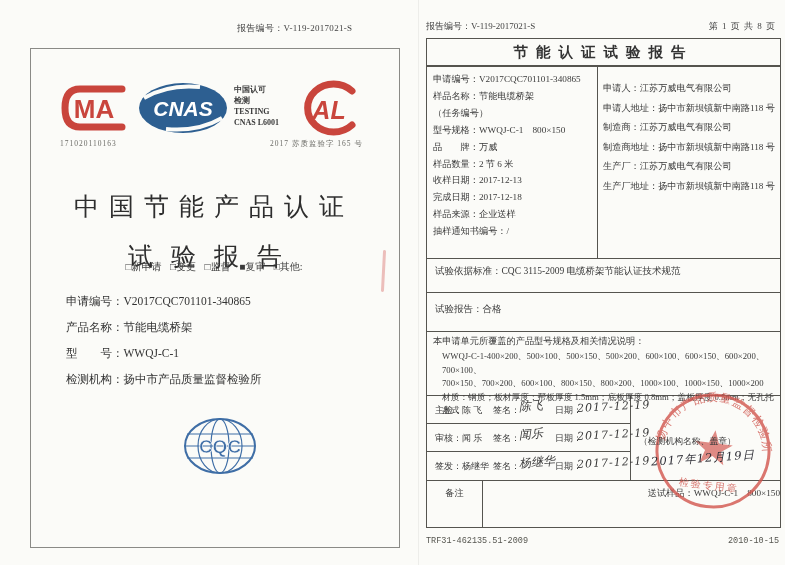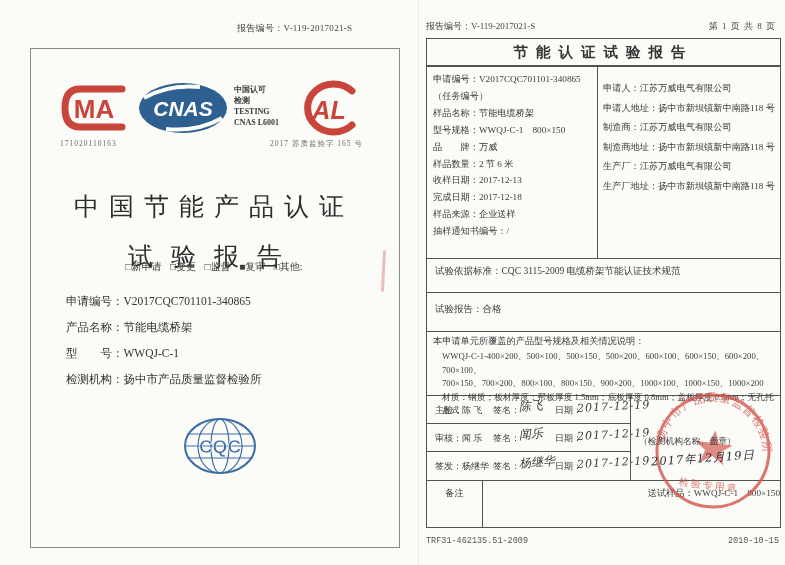--- a/index.html
+++ b/index.html
@@ -135,22 +135,22 @@
     <div class="tl" style="left:0;top:328px;width:353px;height:1px;"></div>
     <div class="tl" style="left:0;top:356px;width:203px;height:1px;"></div>
     <div class="tl" style="left:0;top:384px;width:203px;height:1px;"></div>
     <div class="tl" style="left:0;top:413px;width:353px;height:1px;"></div>
     <div class="tl" style="left:170px;top:0;width:1px;height:191px;"></div>
     <div class="tl" style="left:203px;top:328px;width:1px;height:85px;"></div>
     <div class="tl" style="left:55px;top:413px;width:1px;height:47px;"></div>
 
     <div class="cell-text sample-lines">
       <div>申请编号：V2017CQC701101-340865</div>
+      <div>样品名称：节能电缆桥架</div>
       <div>（任务编号）</div>
-      <div>样品名称：节能电缆桥架</div>
       <div>型号规格：WWQJ-C-1　800×150</div>
       <div>品　　牌：万威</div>
       <div>样品数量：2 节 6 米</div>
       <div>收样日期：2017-12-13</div>
       <div>完成日期：2017-12-18</div>
       <div>样品来源：企业送样</div>
       <div>抽样通知书编号：/</div>
     </div>
 
     <div class="cell-text applicant-lines">
@@ -161,21 +161,21 @@
       <div>生产厂：江苏万威电气有限公司</div>
       <div>生产厂地址：扬中市新坝镇新中南路118 号</div>
     </div>
 
     <div class="cell-text std-line">试验依据标准：CQC 3115-2009 电缆桥架节能认证技术规范</div>
     <div class="cell-text concl-line">试验报告：合格</div>
 
     <div class="cell-text cov-head">本申请单元所覆盖的产品型号规格及相关情况说明：</div>
     <div class="cell-text cov-lines">
       <div>WWQJ-C-1-400×200、500×100、500×150、500×200、600×100、600×150、600×200、700×100、</div>
-      <div>700×150、700×200、800×100、800×150、900×200、1000×100、1000×150、1000×200</div>
+      <div>700×150、700×200、600×100、800×150、800×200、1000×100、1000×150、1000×200</div>
       <div>材质：钢质；板材厚度：帮板厚度 1.5mm；底板厚度 0.8mm；盖板厚度 0.5mm；无孔托盘式</div>
     </div>
 
     <div class="sig-row" style="top:328px;">
       <span class="sig-role">主检：陈 飞</span>
       <span class="sig-label">签名：</span>
       <span class="script sig-script">陈飞</span>
       <span class="sig-date-label">日期：</span>
       <span class="script sig-date">2017-12-19</span>
     </div>

